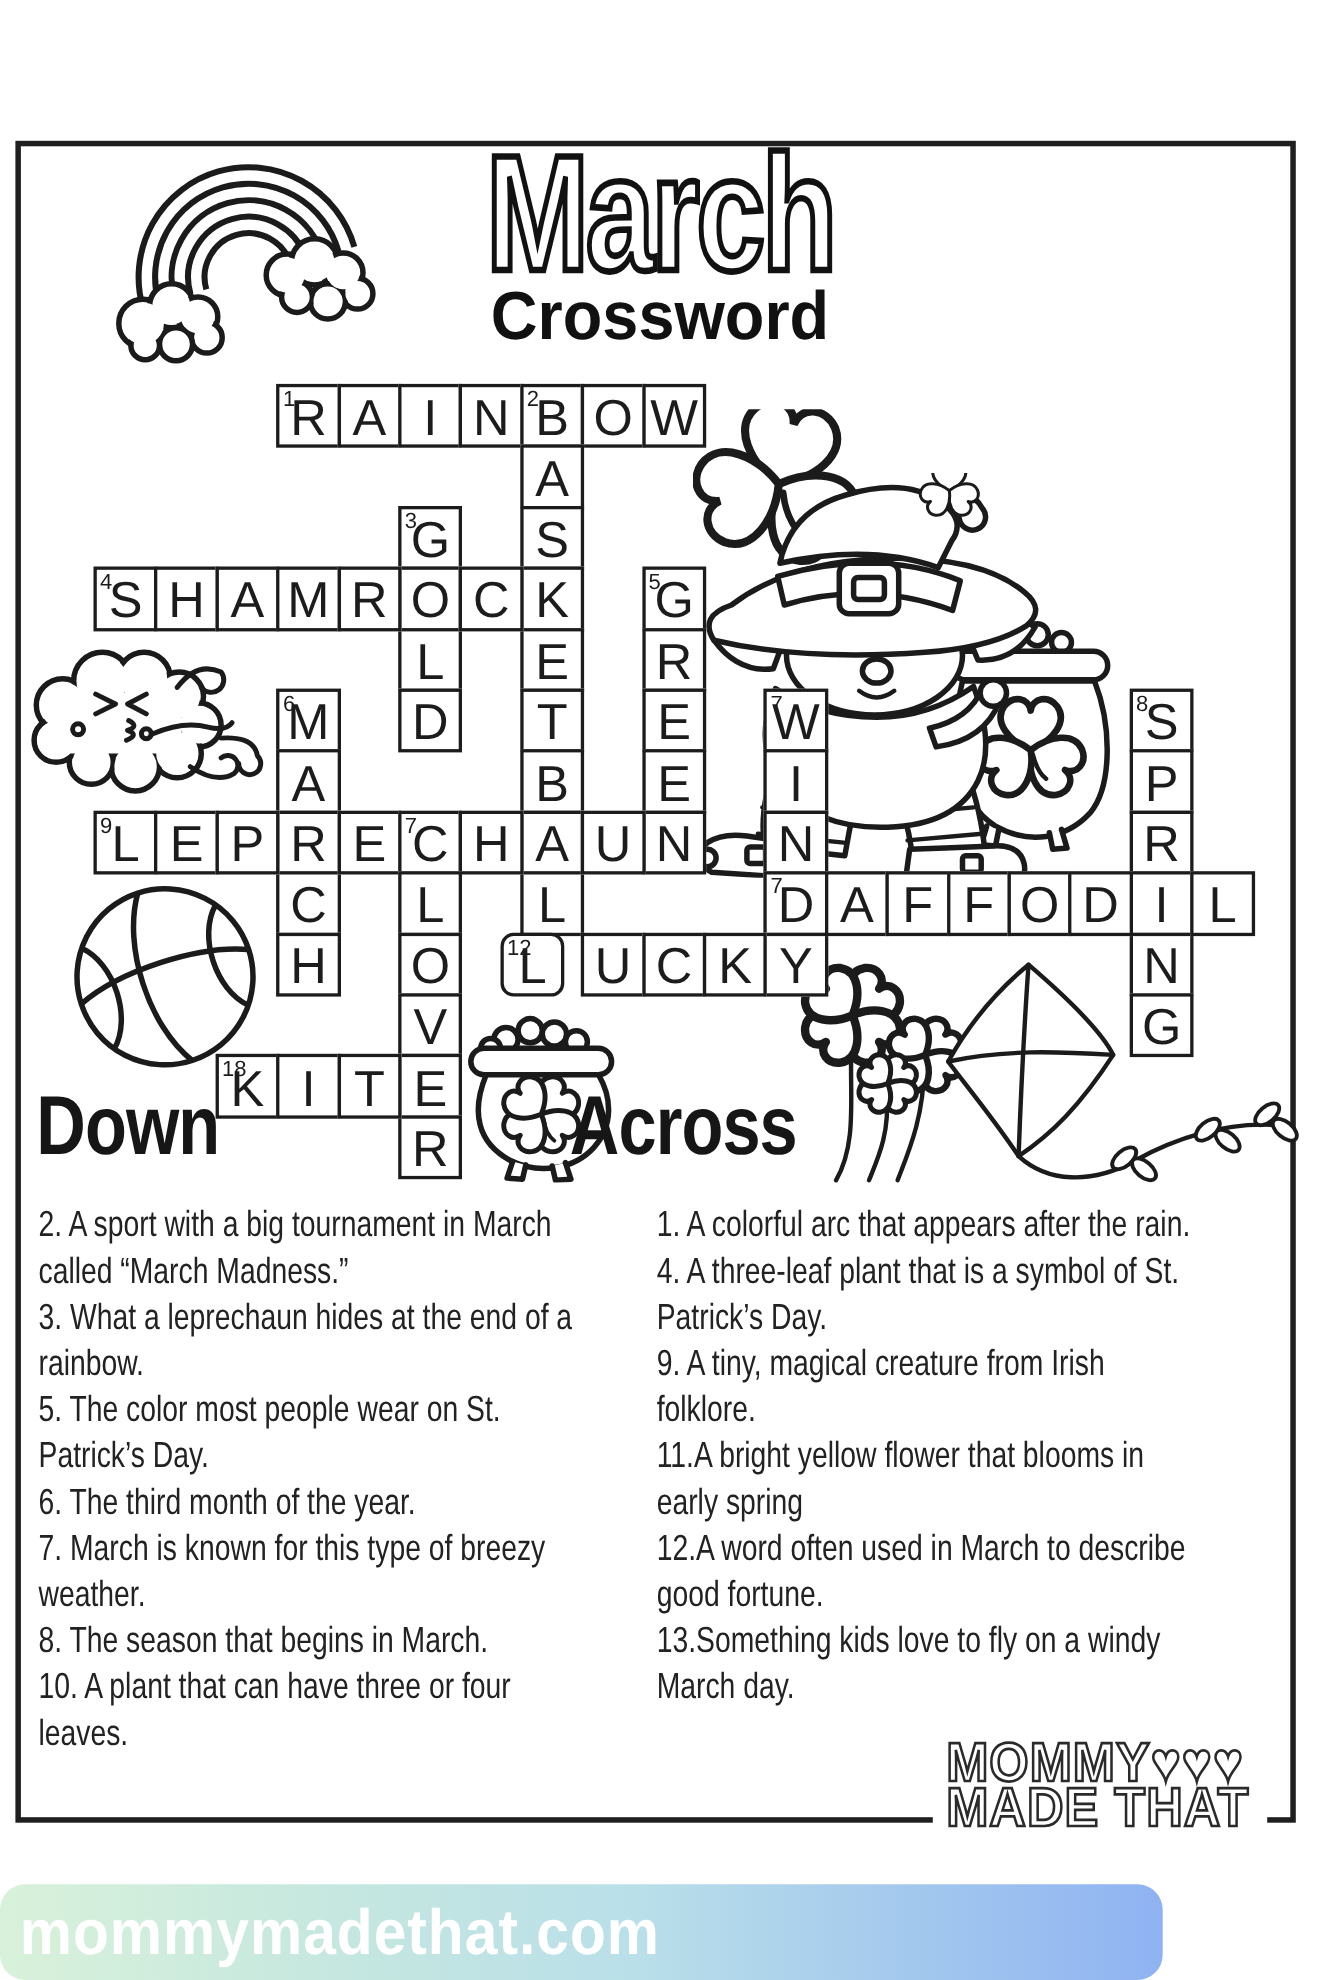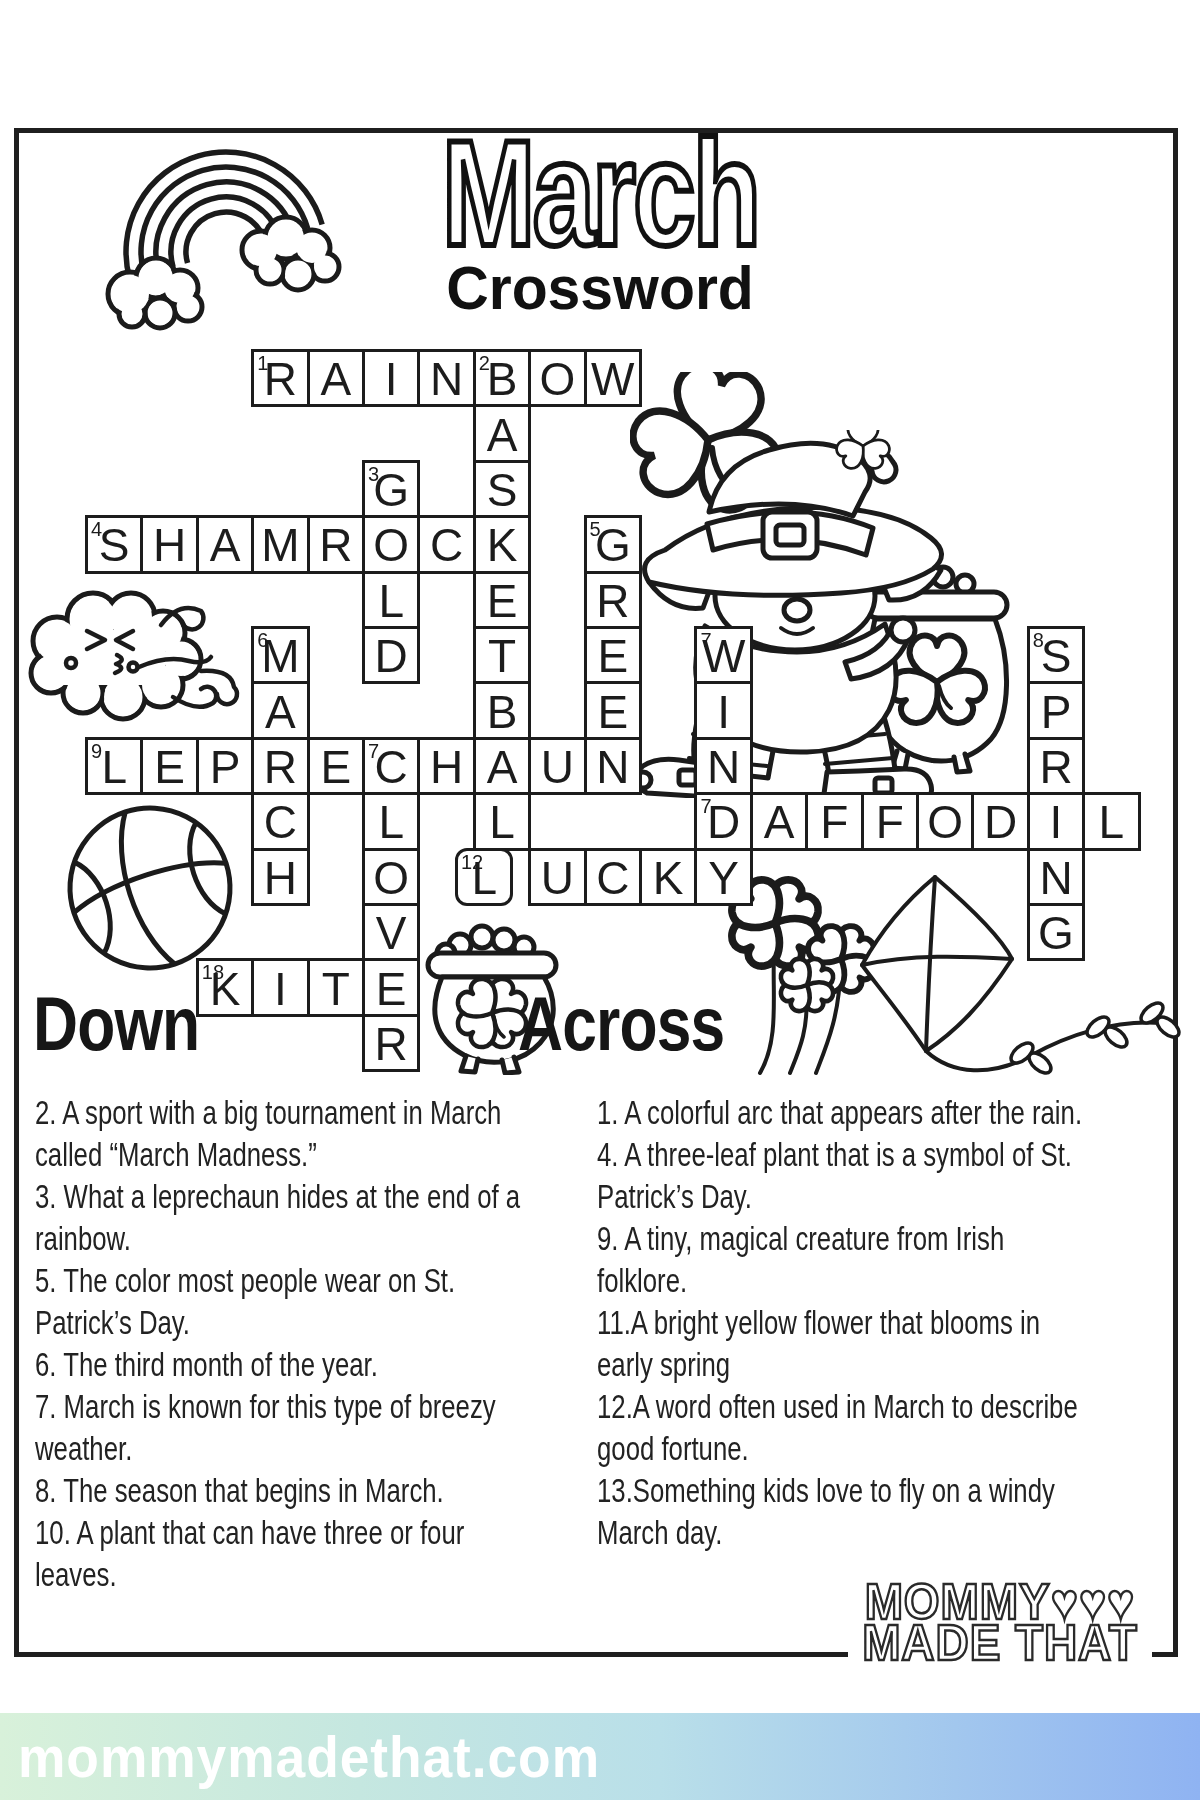--- a/index.html
+++ b/index.html
@@ -43,31 +43,32 @@
   #across-heading{left:518px;top:980px;}
   .clues{
     position:absolute;z-index:3;transform:scaleX(0.78);transform-origin:left top;
   }
   #down-clues{left:35px;top:1092px;width:655px;}
   #across-clues{left:597px;top:1092px;width:645px;}
   .clue{margin:0;font-size:33px;line-height:42px;color:#222;letter-spacing:0px;}
   
   .logo{
     position:absolute;left:848px;top:1580px;width:304px;z-index:4;background:#ffffff;
-    text-align:center;padding:2px 0 4px 0;
+    text-align:left;padding:2px 0 4px 0;
   }
   .logo .l1,.logo .l2{
     font-weight:bold;font-size:50px;line-height:41px;color:#ffffff;
     -webkit-text-stroke:2.5px #2a2a2a;letter-spacing:1px;white-space:nowrap;
     transform:scaleX(0.92);transform-origin:center;
   }
   
   .footer{
-    position:absolute;left:0;top:1713px;width:1200px;height:87px;z-index:5;
+    position:absolute;left:0;top:1713px;width:1057px;height:87px;z-index:5;
     background:linear-gradient(90deg,#d8f1da 0%,#c5e7e0 30%,#b9dfe9 55%,#8fb3f2 100%);
+    border-radius:23px;
   }
   .footer a{
     position:absolute;left:18px;top:14px;font-size:58px;line-height:60px;color:#ffffff;
     text-decoration:none;letter-spacing:1px;font-weight:bold;
     transform:scaleX(0.92);transform-origin:left top;white-space:nowrap;
   }
   svg{display:block;}
 </style>
 </head>
 <body>

